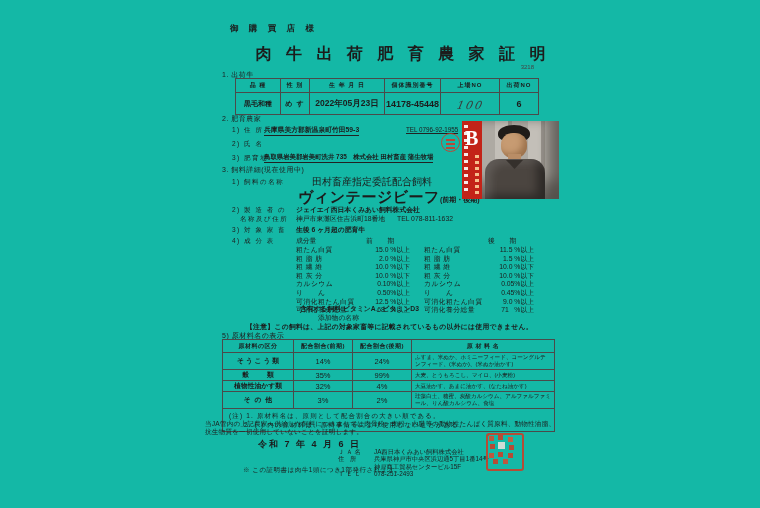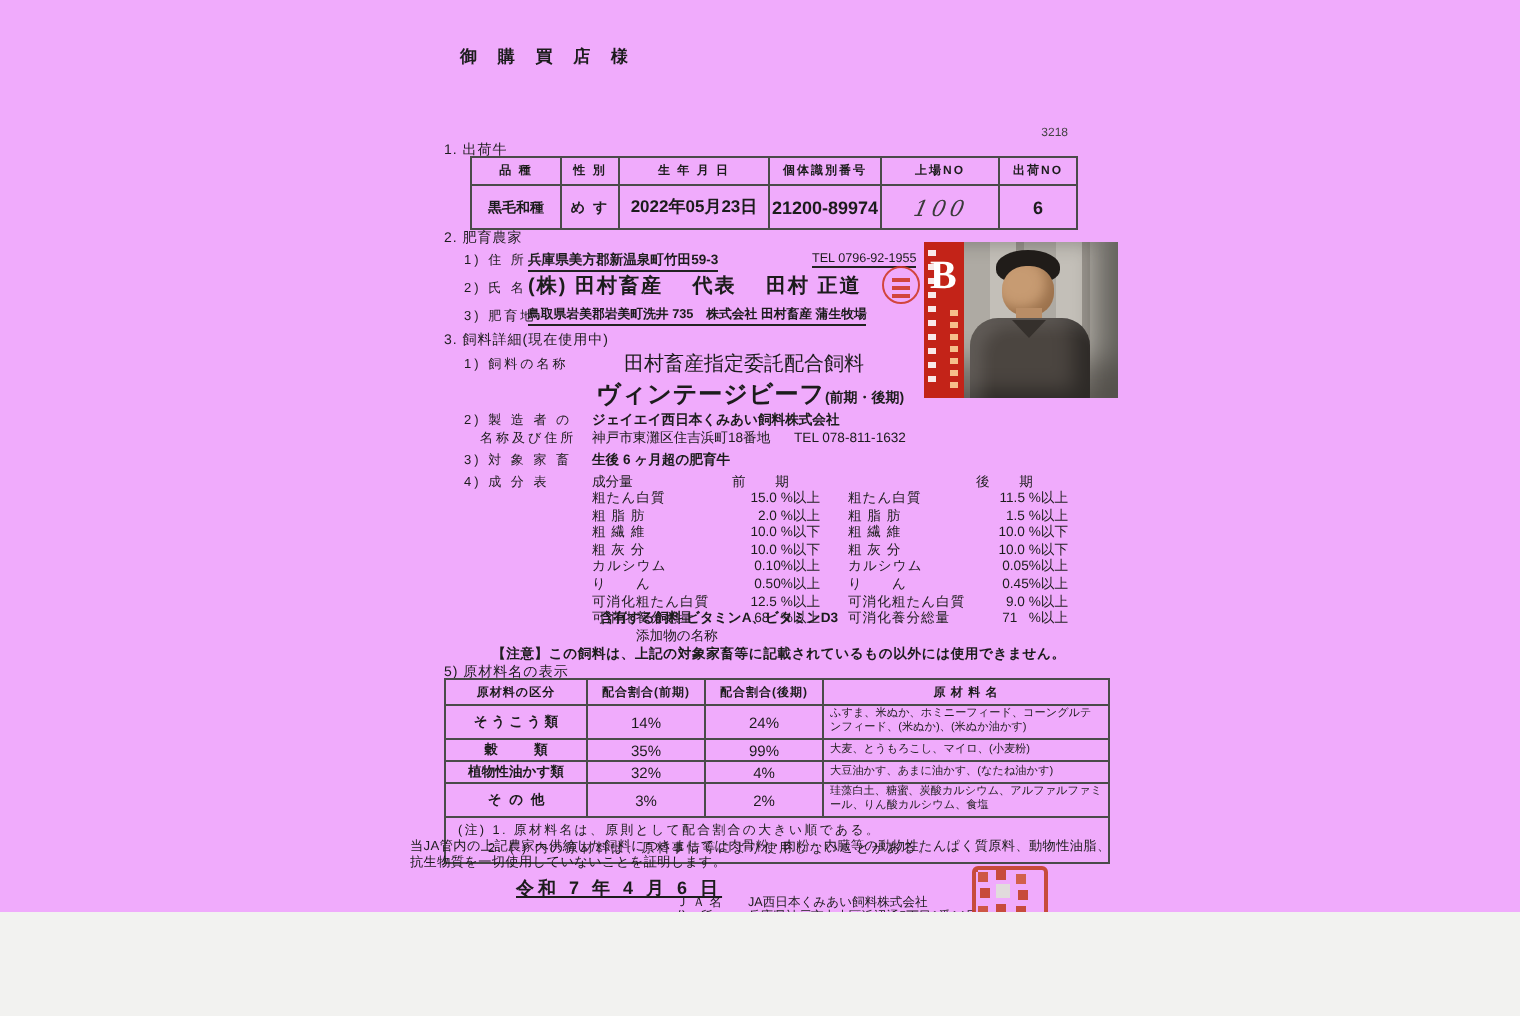--- a/index.html
+++ b/index.html
@@ -1,16 +1,16 @@
 <!DOCTYPE html>
 <html><head>
 <meta charset="utf-8">
 <style>
   html,body{margin:0;padding:0;background:#f2f2f0;}
-  .stage{position:relative;width:760px;height:456px;background:#f0abfc;margin:0 auto;
+  .stage{position:relative;width:760px;height:508px;background:#14b8a6;margin:0 auto;
          font-family:"Liberation Sans",sans-serif;color:#1c1c1c;overflow:hidden;}
   .abs{position:absolute;}
   .u{border-bottom:1px solid #222;}
 
   
   .recipient{left:230px;top:23px;font-size:8.5px;font-weight:bold;letter-spacing:4px;}
   .title{left:238px;top:44px;width:330px;text-align:center;font-size:16px;font-weight:bold;letter-spacing:5px;}
   .serial{left:498px;top:64px;width:36px;text-align:right;font-size:6px;color:#444;}
 
   .sec-head{font-size:7px;letter-spacing:.5px;}
@@ -86,58 +86,58 @@
                    4px 11px 0 2px #c4432c,13px 10px 0 3px #e0e0da,23px 12px 0 2px #c4432c,
                    3px 20px 0 2px #cc5036,12px 19px 0 2px #c4432c,22px 20px 0 2px #c4432c,
                    7px 26px 0 2px #c4432c,17px 26px 0 2px #cc5036;}
 </style>
 </head>
 <body>
 
 <div class="stage">
 
   <div class="abs recipient">御 購 買 店 様</div>
+  <div class="abs title">肉 牛 出 荷 肥 育 農 家 証 明</div>
   <div class="abs serial">3218</div>
 
   <div class="abs sec-head" style="left:222px;top:70px;">1. 出荷牛</div>
   <table class="abs t1">
     <tbody>
         <tr>
       <th>品  種</th>
       <th>性 別</th>
       <th>生 年 月 日</th>
       <th>個体識別番号</th>
       <th>上場NO</th>
       <th>出荷NO</th>
     </tr>
     <tr>
       <td class="c-breed">黒毛和種</td>
       <td class="c-sex">め す</td>
       <td class="c-birth">2022年05月23日</td>
-      <td class="c-id">21200-89974</td>
+      <td class="c-id">14178-45448</td>
       <td class="c-list"><span class="hand">100</span></td>
       <td class="c-ship">6</td>
     </tr>
   </tbody>
     </table>
 
   <div class="abs sec-head" style="left:222px;top:114px;">2. 肥育農家</div>
   <div class="abs lbl" style="left:232px;top:126px;">1) 住  所</div>
   <div class="abs v-sm u" style="left:264px;top:125px;">兵庫県美方郡新温泉町竹田59-3</div>
   <div class="abs u" style="left:406px;top:126px;font-size:6.3px;">TEL 0796-92-1955</div>
   <div class="abs lbl" style="left:232px;top:140px;">2) 氏  名</div>
-  <div class="abs name-line" style="left:264px;top:136px;">(株) 田村畜産　 代表 　田村 正道</div>
   <div class="abs lbl" style="left:232px;top:154px;">3) 肥育地</div>
   <div class="abs v-sm u" style="left:264px;top:153px;font-size:6.4px;">鳥取県岩美郡岩美町洗井 735　株式会社 田村畜産 蒲生牧場</div>
 
   <div class="abs sec-head" style="left:222px;top:165px;">3. 飼料詳細(現在使用中)</div>
   <div class="abs lbl" style="left:232px;top:178px;">1) 飼料の名称</div>
   <div class="abs" style="left:312px;top:175px;font-size:10px;font-weight:normal;">田村畜産指定委託配合飼料</div>
   <div class="abs" style="left:298px;top:188px;">
-    <span style="font-size:12px;font-weight:bold;letter-spacing:.5px;">ヴィンテージビーフ</span><span style="font-size:7px;font-weight:bold;">(前期・後期)</span>
+    <span style="font-size:15px;font-weight:bold;letter-spacing:.5px;">ヴィンテージビーフ</span><span style="font-size:7px;font-weight:bold;">(前期・後期)</span>
   </div>
   <div class="abs lbl" style="left:232px;top:206px;">2) 製 造 者 の</div>
   <div class="abs lbl" style="left:240px;top:215px;">名称及び住所</div>
   <div class="abs v-sm" style="left:296px;top:205px;">ジェイエイ西日本くみあい飼料株式会社</div>
   <div class="abs" style="left:296px;top:214px;font-size:6.8px;">
     <span>神戸市東灘区住吉浜町18番地</span>
     <span style="margin-left:10px;">TEL 078-811-1632</span>
   </div>
   <div class="abs lbl" style="left:232px;top:226px;">3) 対 象 家 畜</div>
   <div class="abs v-sm" style="left:296px;top:225px;">生後 6 ヶ月超の肥育牛</div>
@@ -250,21 +250,21 @@
       </td>
     </tr>
   </tbody>
     </table>
 
   <div class="abs cert" style="left:205px;top:420px;width:362px;">
     <div>当JA管内の上記農家へ供給した飼料につきましては肉骨粉・肉粉・内臓等の動物性たんぱく質原料、動物性油脂、</div>
     <div>抗生物質を一切使用していないことを証明します。</div>
   </div>
 
-  <div class="abs date" style="left:258px;top:438px;text-decoration:underline;">令和 7 年  4 月  6 日</div>
+  <div class="abs date" style="left:258px;top:438px;">令和 7 年  4 月  6 日</div>
 
   <div class="abs issuer" style="left:338px;top:448px;width:190px;">
     <span class="il">ＪＡ名</span>
     <span>JA西日本くみあい飼料株式会社</span>
     <span class="il">住  所</span>
     <span>兵庫県神戸市中央区浜辺通5丁目1番14号</span>
     <span></span>
     <span>神戸商工貿易センタービル15F</span>
     <span class="il">ＴＥＬ</span>
     <span>078-251-2493</span>

